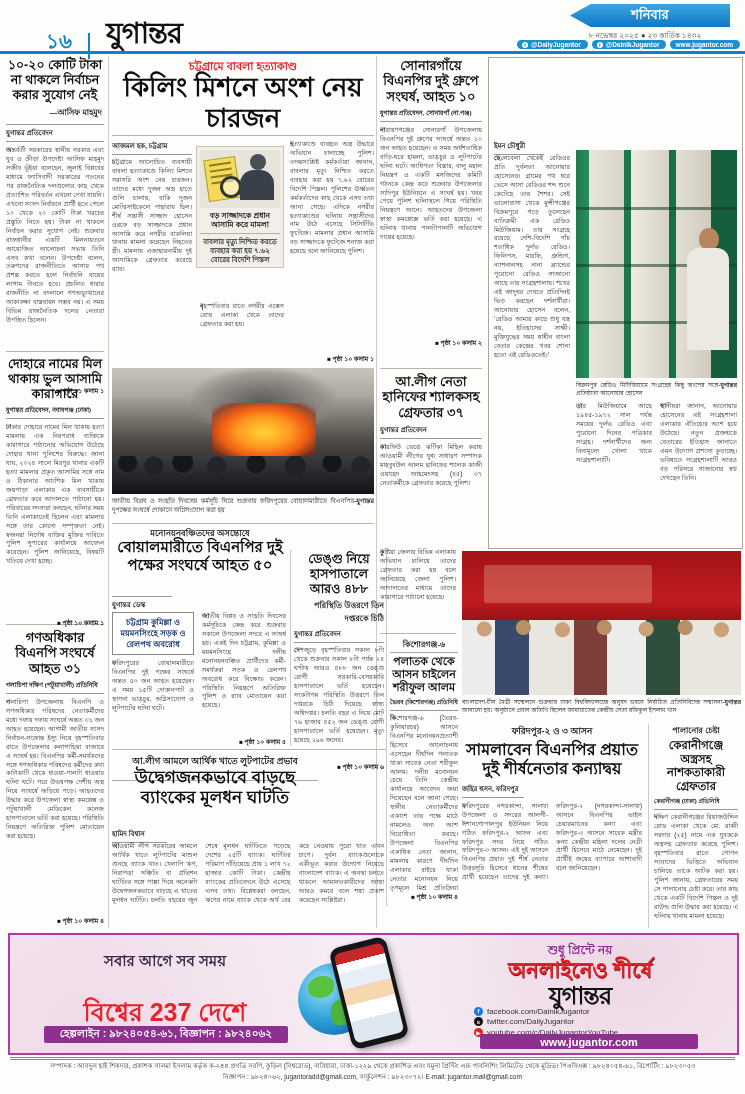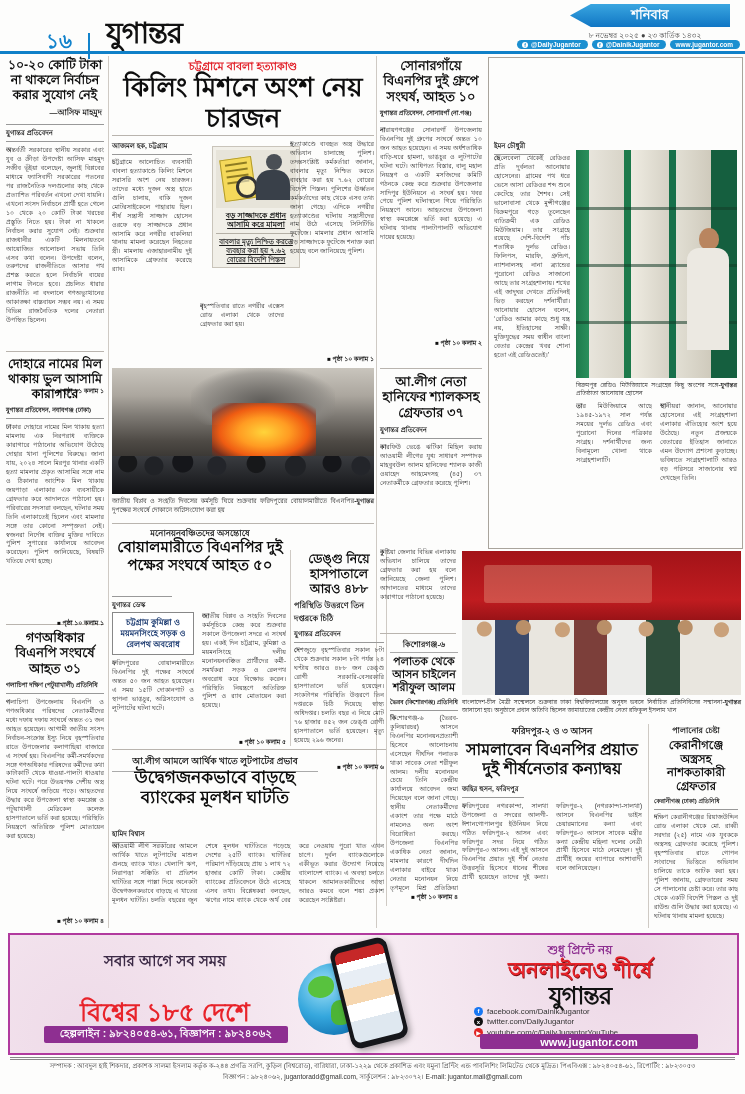--- a/index.html
+++ b/index.html
@@ -24,21 +24,21 @@
   .hl{font-weight:bold;color:#0d0d0d;text-align:center;line-height:1.18;}
   .kicker{color:#e11d25;font-weight:bold;text-align:center;}
   .kicker-dark{color:#222;font-weight:bold;text-align:center;}
   .attrib{font-size:8px;font-weight:bold;text-align:right;color:#222;}
   .byline{font-size:6.8px;font-weight:bold;color:#222;border-bottom:1px solid #999;padding-bottom:2px;}
   .body{font-size:6.3px;line-height:1.42;text-align:justify;color:#2a2a2a;overflow:hidden;}
   .body::first-letter{font-weight:bold;}
   .marker{font-size:6.2px;font-weight:bold;text-align:right;color:#111;}
   .caption{font-size:6.4px;color:#222;line-height:1.4;text-align:justify;}
   .credit{float:right;font-weight:bold;}
-  .subhead{font-size:8px;font-weight:bold;text-align:left;color:#222;}
+  .subhead{font-size:8px;font-weight:bold;text-align:right;color:#222;}
   
   .infobox{background:#f1efe8;border:1px solid #c9c4ba;padding:3px;text-align:center;}
   .infobox .art{position:relative;height:58px;background:#e7e4da;margin-bottom:3px;overflow:hidden;}
   .fig-head{position:absolute;right:14px;top:4px;width:16px;height:16px;border-radius:50%;background:#4a4f55;}
   .fig-body{position:absolute;right:6px;top:20px;width:34px;height:30px;border-radius:14px 14px 0 0;background:#394049;}
   .doc{position:absolute;left:6px;top:8px;width:30px;height:40px;background:#f5d95a;border:1px solid #b09a2e;transform:rotate(-8deg);}
   .doc i{display:block;height:2px;background:#8f7c22;margin:4px 4px 0 4px;}
   .mag{position:absolute;left:20px;top:26px;width:16px;height:16px;border:3px solid #333;border-radius:50%;background:rgba(255,255,255,.5);}
   .mag:after{content:"";position:absolute;left:14px;top:14px;width:10px;height:3px;background:#333;transform:rotate(40deg);}
   .infobox .t1{font-size:7.6px;font-weight:bold;color:#111;line-height:1.25;border-bottom:1px solid #b5b0a6;padding-bottom:3px;margin-bottom:3px;}
@@ -155,21 +155,21 @@
     <div class="marker">■ পৃষ্ঠা ১০ কলাম ৪</div>
   </div>
 
   <div class="kicker abs" style="left:112px;top:58px;width:262px;font-size:11px;">চট্টগ্রামে বাবলা হত্যাকাণ্ড</div>
   <div class="hl abs" style="left:112px;top:72px;width:262px;font-size:26px;">কিলিং মিশনে অংশ নেয় চারজন</div>
   <div class="hrline" style="left:112px;top:135px;width:262px;"></div>
   <div class="abs" style="left:112px;top:140px;width:80px;">
     <div class="byline">আজমল হক, চট্টগ্রাম</div>
     <div class="body" style="margin-top:3px;height:200px;">চট্টগ্রামে আলোচিত ব্যবসায়ী বাবলা হত্যাকাণ্ডে কিলিং মিশনে সরাসরি অংশ নেয় চারজন। তাদের মধ্যে দুজন অস্ত্র হাতে গুলি চালায়, বাকি দুজন মোটরসাইকেলে পাহারায় ছিল। শীর্ষ সন্ত্রাসী সাজ্জাদ হোসেন ওরফে বড় সাজ্জাদকে প্রধান আসামি করে নগরীর বাকলিয়া থানায় মামলা করেছেন নিহতের স্ত্রী। মামলায় এজাহারনামীয় দুই আসামিকে গ্রেফতার করেছে র‍্যাব।</div>
   </div>
-  <div class="infobox abs" style="left:212px;top:146px;width:80px;text-decoration:underline;">
+  <div class="infobox abs" style="left:196px;top:146px;width:80px;">
     <div class="art">
       <span class="doc">
           <i></i>
           <i></i>
           <i></i>
           <i></i>
         </span>
       <span class="mag"></span>
       <span class="fig-head"></span>
       <span class="fig-body"></span>
@@ -206,21 +206,21 @@
   </div>
 
   <div class="abs" style="left:294px;top:552px;width:90px;">
     <div class="hl" style="font-size:12.5px;">ডেঙ্গু নিয়ে হাসপাতালে আরও ৪৮৮</div>
     <div class="subhead" style="margin-top:3px;">পরিস্থিতি উত্তরণে তিন দপ্তরকে চিঠি</div>
     <div class="byline" style="margin-top:3px;">যুগান্তর প্রতিবেদন</div>
     <div class="body" style="margin-top:3px;height:116px;">দেশজুড়ে বৃহস্পতিবার সকাল ৮টা থেকে শুক্রবার সকাল ৮টা পর্যন্ত ২৪ ঘণ্টায় আরও ৪৮৮ জন ডেঙ্গু রোগী সরকারি-বেসরকারি হাসপাতালে ভর্তি হয়েছেন। সংকটাপন্ন পরিস্থিতি উত্তরণে তিন দপ্তরকে চিঠি দিয়েছে স্বাস্থ্য অধিদপ্তর। চলতি বছর এ নিয়ে মোট ৭৬ হাজার ৪৫২ জন ডেঙ্গু রোগী হাসপাতালে ভর্তি হয়েছেন। মৃত্যু হয়েছে ২৯৬ জনের।</div>
     <div class="marker">■ পৃষ্ঠা ১০ কলাম ৬</div>
   </div>
 
-  <div class="kicker-dark abs" style="left:112px;top:754px;width:206px;font-size:9px;border-bottom:1px solid #aaa;padding-bottom:2px;">আ.লীগ আমলে আর্থিক খাতে লুটপাটের প্রভাব</div>
+  <div class="kicker-dark abs" style="left:112px;top:754px;width:206px;font-size:9px;border-bottom:1px solid #aaa;padding-bottom:11px;">আ.লীগ আমলে আর্থিক খাতে লুটপাটের প্রভাব</div>
   <div class="hl abs" style="left:112px;top:768px;width:206px;font-size:17px;">উদ্বেগজনকভাবে বাড়ছে ব্যাংকের মূলধন ঘাটতি</div>
   <div class="byline abs" style="left:112px;top:828px;width:55px;">হামিদ বিশ্বাস</div>
   <div class="body abs" style="left:112px;top:842px;width:272px;height:84px;column-count:3;column-gap:8px;">আওয়ামী লীগ সরকারের আমলে আর্থিক খাতে লুটপাটের মাশুল গুনছে ব্যাংক খাত। খেলাপি ঋণ, নিরাপত্তা সঞ্চিতি বা প্রভিশন ঘাটতির সঙ্গে পাল্লা দিয়ে অনেকটা উদ্বেগজনকভাবে বাড়ছে এ খাতের মূলধন ঘাটতি। চলতি বছরের জুন শেষে মূলধন ঘাটতিতে পড়েছে দেশের ২৫টি ব্যাংক। ঘাটতির পরিমাণ দাঁড়িয়েছে প্রায় ১ লাখ ৭২ হাজার কোটি টাকা। কেন্দ্রীয় ব্যাংকের প্রতিবেদনে উঠে এসেছে এসব তথ্য। বিশ্লেষকরা বলছেন, ঋণের নামে ব্যাংক থেকে অর্থ বের করে নেওয়ায় পুরো খাত এখন চাপে। দুর্বল ব্যাংকগুলোকে একীভূত করার উদ্যোগ নিয়েছে বাংলাদেশ ব্যাংক। এ অবস্থা চলতে থাকলে আমানতকারীদের আস্থা আরও কমবে বলে শঙ্কা প্রকাশ করেছেন সংশ্লিষ্টরা।</div>
 
   <div class="abs" style="left:380px;top:58px;width:102px;">
     <div class="hl" style="font-size:13px;">সোনারগাঁয়ে বিএনপির দুই গ্রুপে সংঘর্ষ, আহত ১০</div>
     <div class="byline" style="margin-top:4px;font-size:6.2px;">যুগান্তর প্রতিবেদন, সোনারগাঁ (না.গঞ্জ)</div>
     <div class="body" style="margin-top:4px;height:212px;">নারায়ণগঞ্জের সোনারগাঁ উপজেলায় বিএনপির দুই গ্রুপের সংঘর্ষে অন্তত ১০ জন আহত হয়েছেন। এ সময় অর্ধশতাধিক বাড়ি-ঘরে হামলা, ভাঙচুর ও লুটপাটের ঘটনা ঘটে। আধিপত্য বিস্তার, বালু মহাল নিয়ন্ত্রণ ও একটি মসজিদের কমিটি গঠনকে কেন্দ্র করে শুক্রবার উপজেলার সাদিপুর ইউনিয়নে এ সংঘর্ষ হয়। খবর পেয়ে পুলিশ ঘটনাস্থলে গিয়ে পরিস্থিতি নিয়ন্ত্রণে আনে। আহতদের উপজেলা স্বাস্থ্য কমপ্লেক্সে ভর্তি করা হয়েছে। এ ঘটনায় থানায় পালটাপালটি অভিযোগ দায়ের হয়েছে।</div>
     <div class="marker">■ পৃষ্ঠা ১০ কলাম ২</div>
   </div>
@@ -275,21 +275,21 @@
 
   <div class="abs" style="left:654px;top:724px;width:84px;">
     <div class="kicker-dark" style="font-size:8px;">পালানোর চেষ্টা</div>
     <div class="hl" style="font-size:11.5px;margin-top:2px;">কেরানীগঞ্জে অস্ত্রসহ নাশকতাকারী গ্রেফতার</div>
     <div class="byline" style="margin-top:3px;font-size:6px;">কেরানীগঞ্জ (ঢাকা) প্রতিনিধি</div>
     <div class="body" style="margin-top:3px;height:128px;">দক্ষিণ কেরানীগঞ্জের রিয়াজউদ্দিন রোড এলাকা থেকে মো. রাব্বী সরদার (২৫) নামে এক যুবককে অস্ত্রসহ গ্রেফতার করেছে পুলিশ। বৃহস্পতিবার রাতে গোপন সংবাদের ভিত্তিতে অভিযান চালিয়ে তাকে আটক করা হয়। পুলিশ জানায়, গ্রেফতারের সময় সে পালানোর চেষ্টা করে। তার কাছ থেকে একটি বিদেশি পিস্তল ও দুই রাউন্ড গুলি উদ্ধার করা হয়েছে। এ ঘটনায় থানায় মামলা হয়েছে।</div>
   </div>
 
   <div class="ad">
     <div class="ad-l1 abs" style="left:30px;top:14px;width:250px;">সবার আগে সব সময়</div>
-    <div class="ad-l3 abs" style="left:30px;top:58px;width:250px;">বিশ্বের ১৮৫ দেশে</div>
+    <div class="ad-l3 abs" style="left:30px;top:58px;width:250px;">বিশ্বের 237 দেশে</div>
     <div class="ad-bar abs" style="left:34px;top:91px;width:244px;height:17px;">হেল্পলাইন : ৯৮২৪০৫৪-৬১, বিজ্ঞাপন : ৯৮২৪০৬২</div>
     <div class="globe" style="left:288px;top:28px;width:72px;height:72px;">
       <div class="land1"></div>
         <div class="land2"></div>
     </div>
     <div class="phone" style="left:330px;top:6px;width:58px;height:104px;">
       <div class="scr"></div>
     </div>
     <div class="ad-r1 abs" style="left:430px;top:6px;width:280px;">শুধু প্রিন্টে নয়</div>
     <div class="ad-r2 abs" style="left:430px;top:19px;width:280px;">অনলাইনেও শীর্ষে</div>

